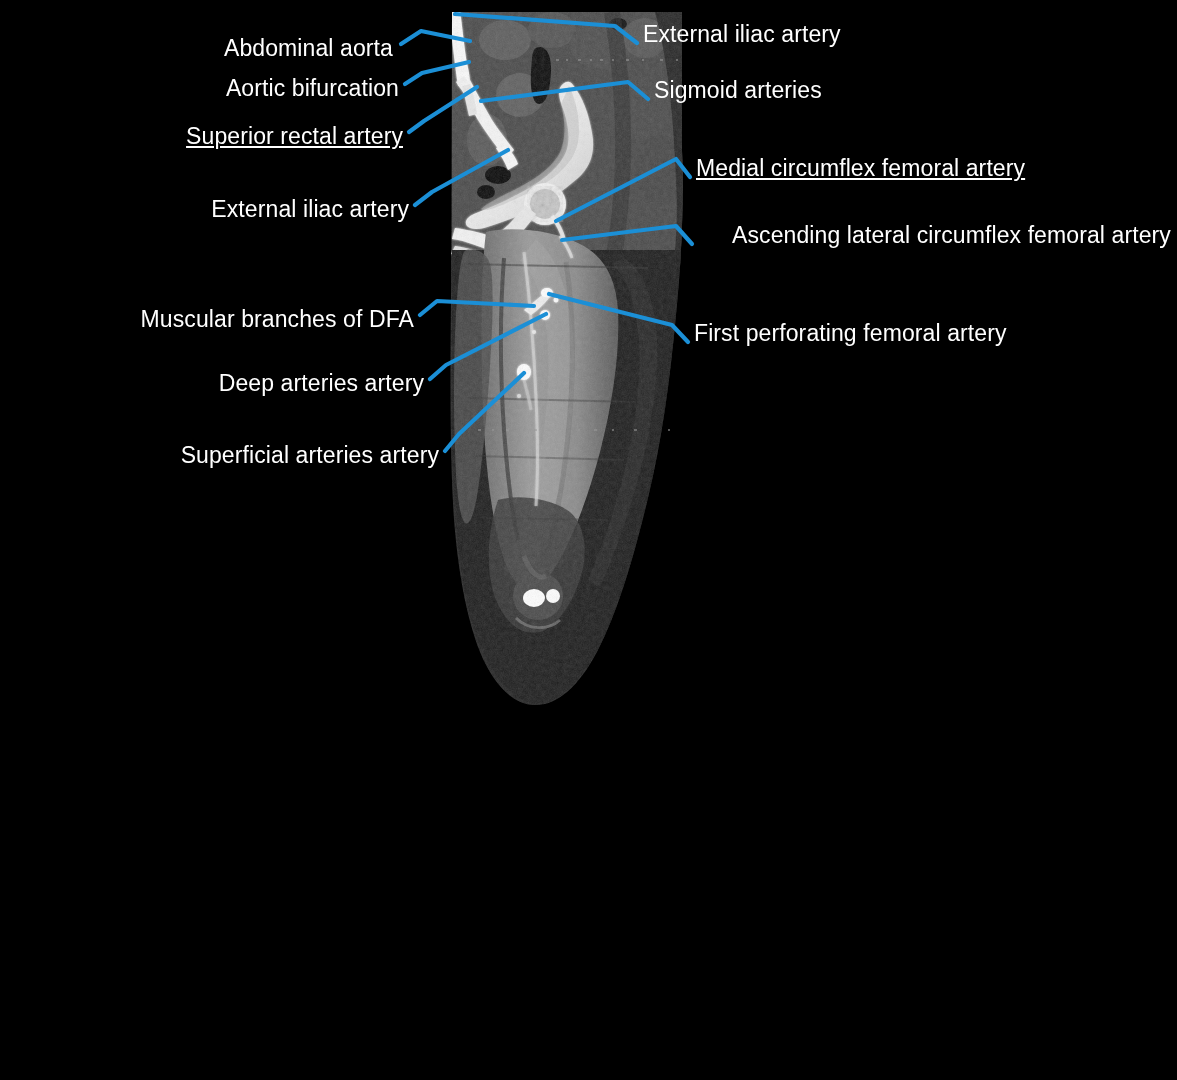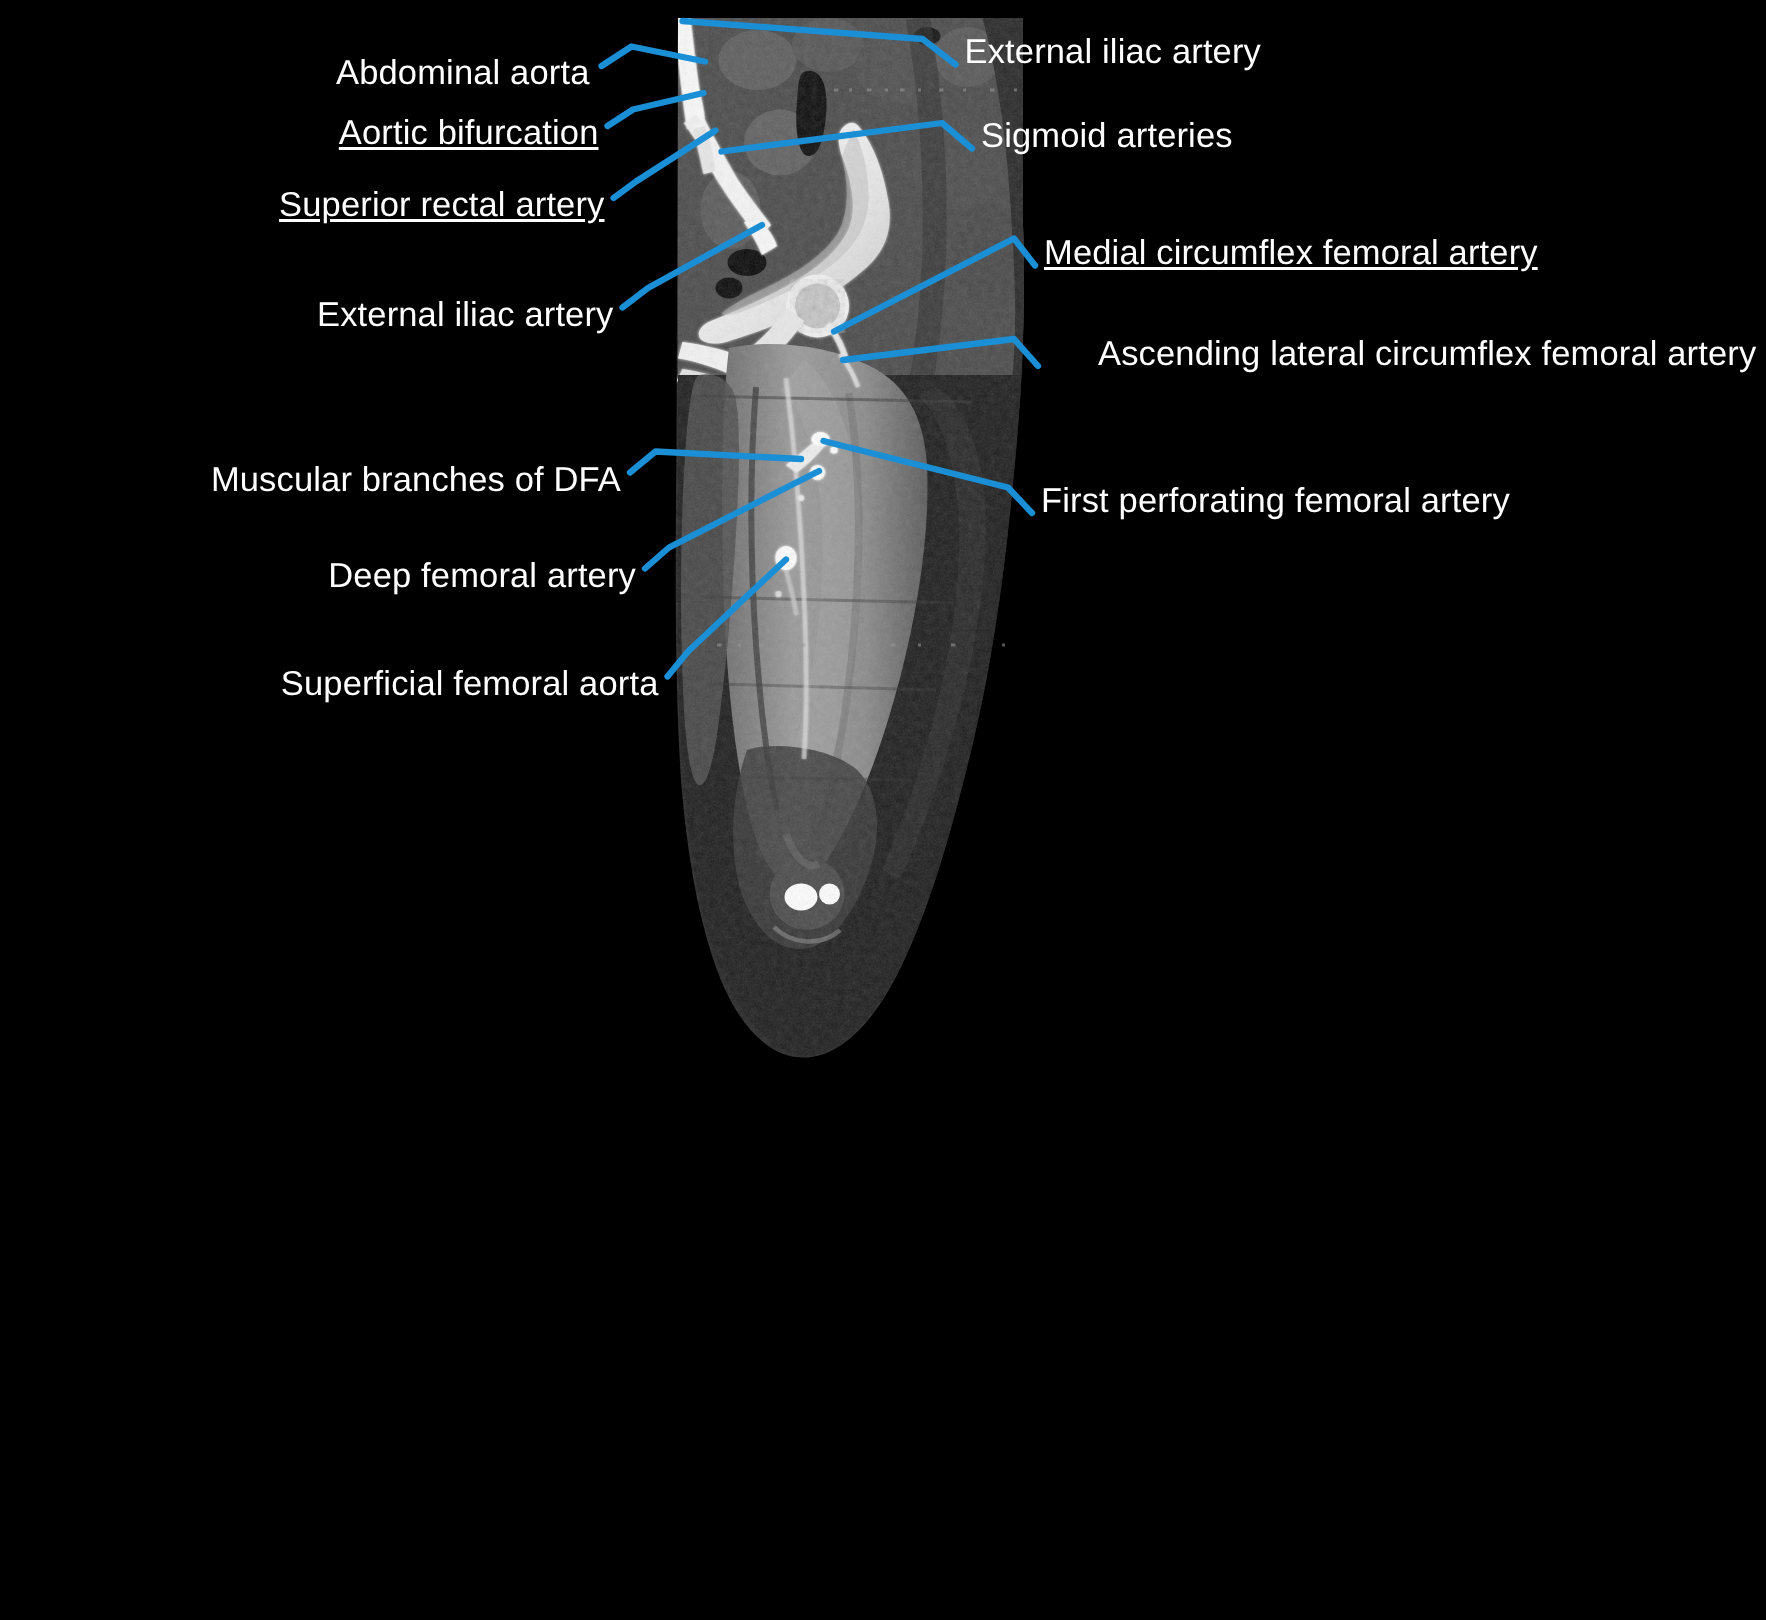--- a/index.html
+++ b/index.html
@@ -278,25 +278,25 @@
         <path d="M 420 315 L 437 301 L 534 306" stroke="#1b8fd6"></path>
         <path d="M 688 342 L 672 325 L 549 294" stroke="#1b8fd6"></path>
         <path d="M 430 379 L 446 365 L 546 314" stroke="#1b8fd6"></path>
         <path d="M 445 451 L 459 434 L 524 373" stroke="#1b8fd6"></path>
       </g>
   </svg>
 
   <div id="labels">
       <div class="label-text right-aligned" style="top: 37px; right: 784px;">Abdominal aorta</div>
       <div class="label-text" style="top: 23px; left: 643px;">External iliac artery</div>
-      <div class="label-text right-aligned" style="top: 77px; right: 778px; text-decoration: underline;">Aortic bifurcation</div>
+      <div class="label-text right-aligned" style="top: 77px; right: 778px;">Aortic bifurcation</div>
       <div class="label-text" style="top: 79px; left: 654px;">Sigmoid arteries</div>
       <div class="label-text right-aligned" style="top: 125px; right: 774px; text-decoration: underline;">Superior rectal artery</div>
       <div class="label-text" style="top: 157px; left: 696px; text-decoration: underline;">Medial circumflex femoral artery</div>
       <div class="label-text right-aligned" style="top: 198px; right: 768px;">External iliac artery</div>
       <div class="label-text" style="top: 224px; left: 732px;">Ascending lateral circumflex femoral artery</div>
       <div class="label-text right-aligned" style="top: 308px; right: 763px;">Muscular branches of DFA</div>
       <div class="label-text" style="top: 322px; left: 694px;">First perforating femoral artery</div>
-      <div class="label-text right-aligned" style="top: 372px; right: 753px;">Deep femoral artery</div>
-      <div class="label-text right-aligned" style="top: 444px; right: 738px;">Superficial femoral aorta</div>
+      <div class="label-text right-aligned" style="top: 372px; right: 753px;">Deep arteries artery</div>
+      <div class="label-text right-aligned" style="top: 444px; right: 738px;">Superficial arteries artery</div>
     </div>
 
 </div>
 
 </body></html>

